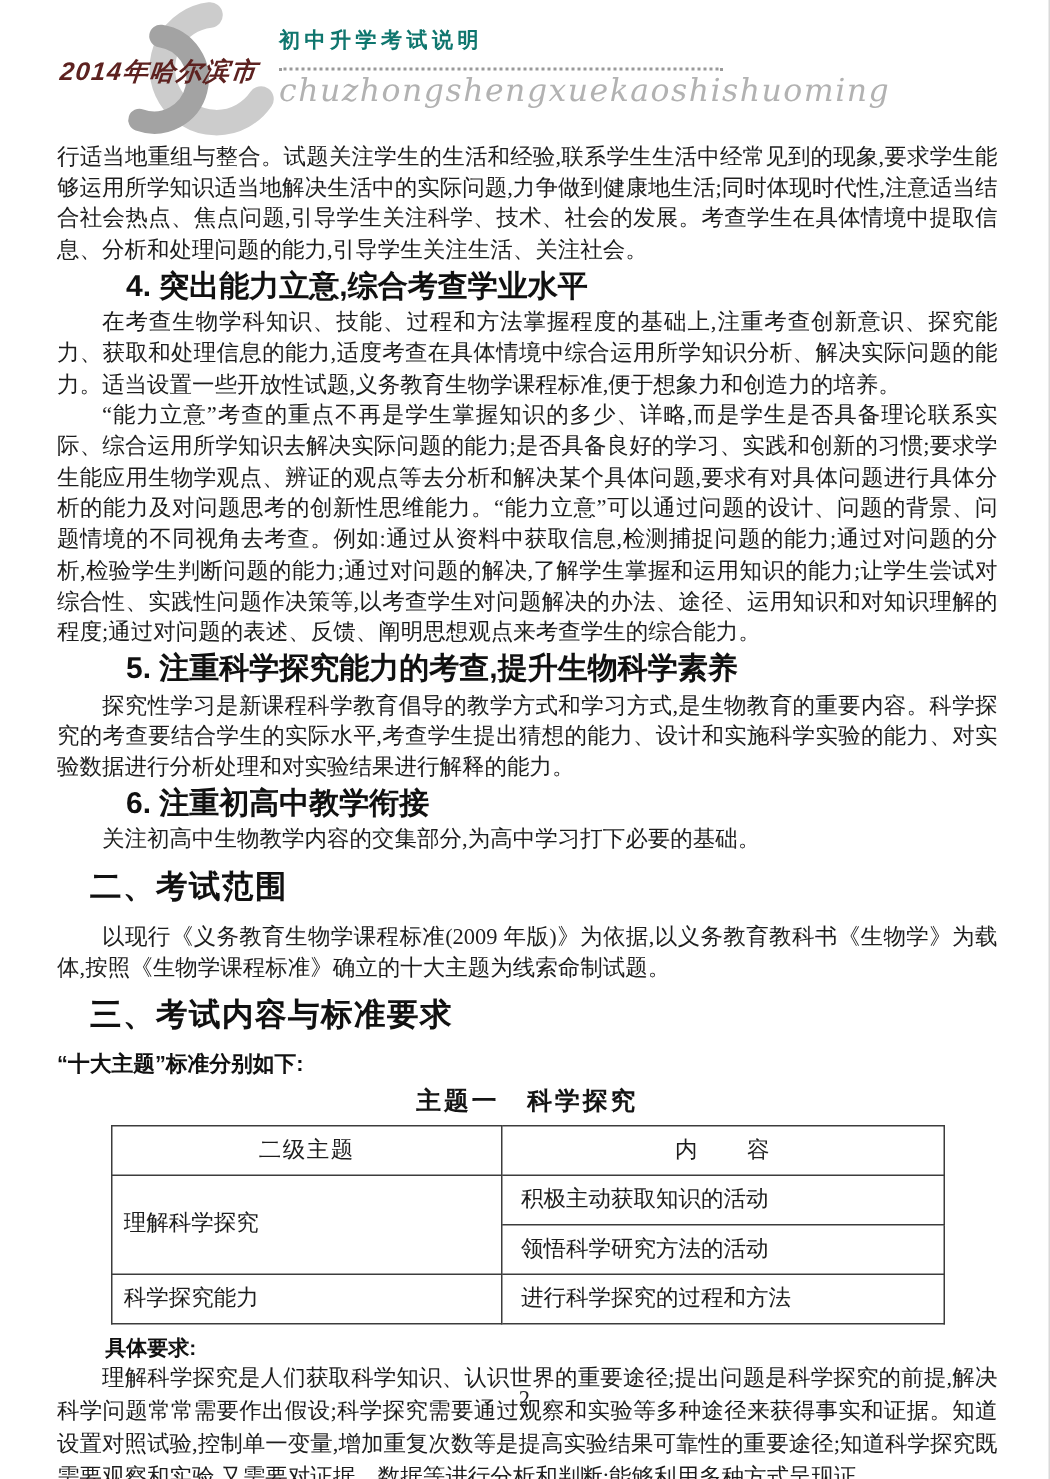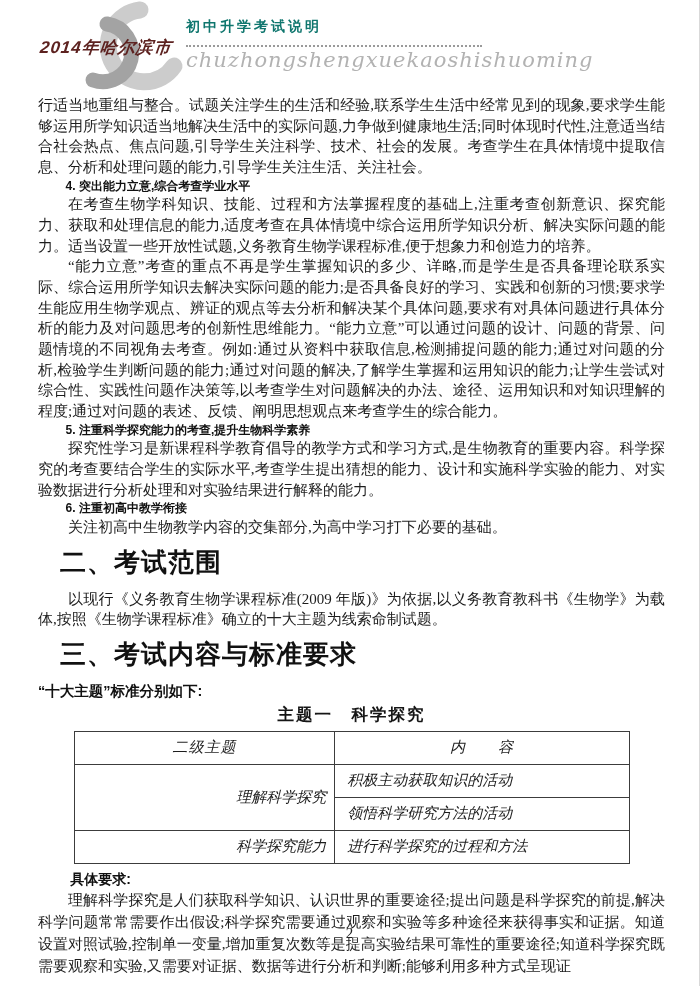--- a/index.html
+++ b/index.html
@@ -42,48 +42,48 @@
   
   .content{
     position:absolute;left:38px;right:34px;top:95px;
     font-size:15px;line-height:1.38;text-align:justify;
   }
   .para{margin:0;text-indent:2em;}
   .para.no-indent{text-indent:0;}
   .sub-heading{
     margin:0;text-indent:2.3em;
     font-family:"Liberation Sans","DejaVu Sans",sans-serif;
-    font-weight:700;font-size:12px;color:#111;
+    font-weight:700;font-size:20px;color:#111;
   }
   .section-heading{
     margin:7px 0 8px 22px;
     font-family:"Liberation Sans","DejaVu Sans",sans-serif;
-    font-weight:700;font-size:26px;color:#111;
+    font-weight:700;font-size:21px;color:#111;
     letter-spacing:1px;text-indent:0;
   }
   .themes-intro{
     margin:4px 0 2px 0;
     font-family:"Liberation Sans","DejaVu Sans",sans-serif;
     font-weight:700;font-size:14.5px;color:#111;text-indent:0;
   }
   .theme-title{
     margin:3px 0 4px 0;text-align:center;text-indent:0;
     font-weight:700;font-size:16.5px;letter-spacing:2px;color:#151515;
   }
   
   table.spec-table{
     width:556px;margin:2px auto 6px auto;
-    border-collapse:collapse;font-size:15px;font-style:italic;
+    border-collapse:collapse;font-size:15px;
   }
   .spec-table th,.spec-table td{
     border:1px solid #3c3c3c;height:30px;padding:1px 8px;
     font-weight:400;
   }
   .spec-table th{text-align:center;letter-spacing:1px;}
-  .spec-table td.topic{text-align:right;width:47%;margin-left:26px;}
+  .spec-table td.topic{text-align:left;width:47%;margin-left:26px;}
   .spec-table td.desc{text-align:left;padding-left:12px;}
   .req-label{
     margin:5px 0 0 0;text-indent:2.3em;
     font-family:"Liberation Sans","DejaVu Sans",sans-serif;
     font-weight:700;font-size:14px;color:#111;
   }
   .req-para{line-height:1.47;}
   
   .page-number{
     position:absolute;left:0;right:0;top:925px;

